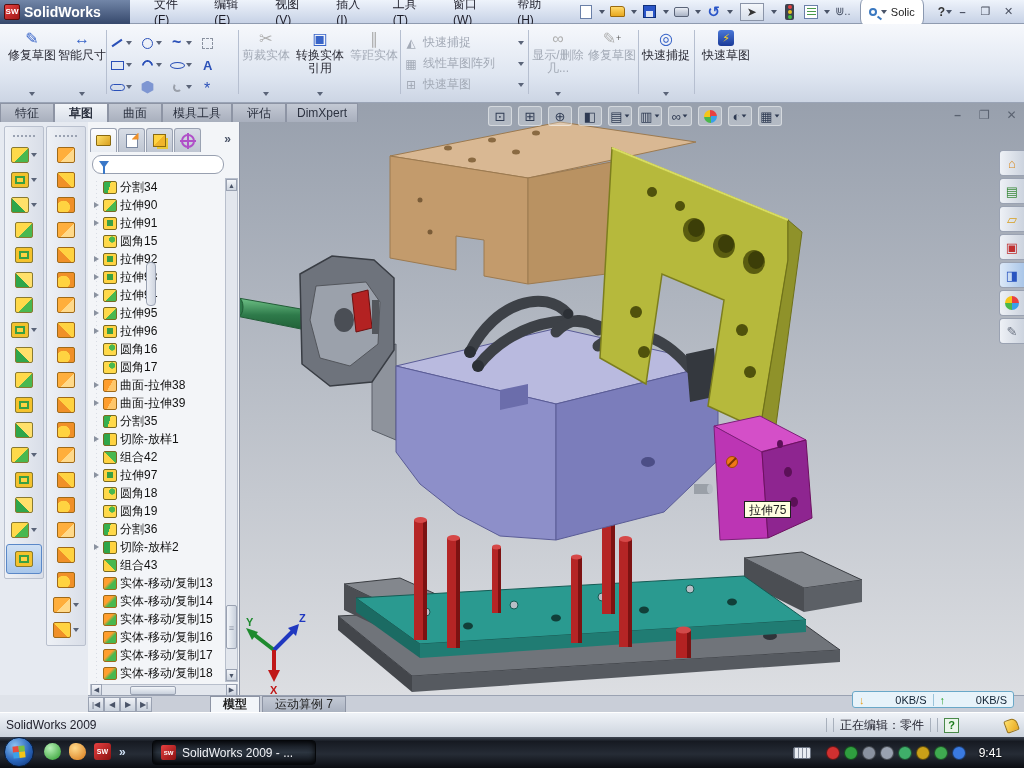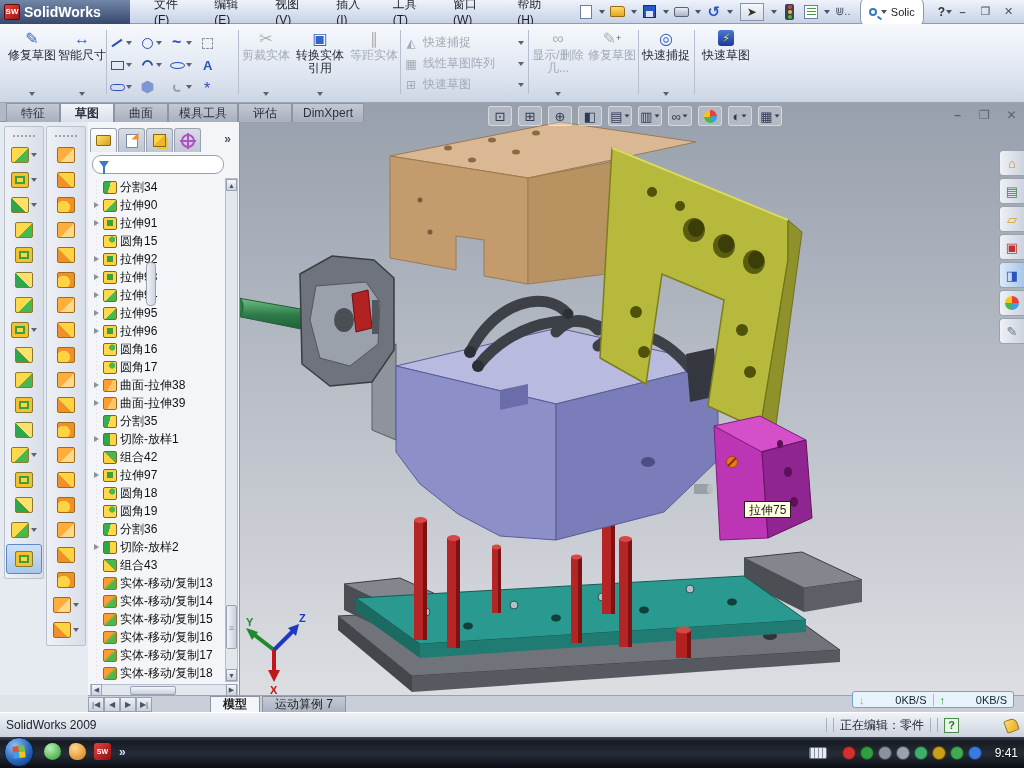--- a/index.html
+++ b/index.html
@@ -63,21 +63,21 @@
   .mi-fillet::before{inset:3px;border:2px solid transparent;border-bottom-color:#9aa0aa;border-left-color:#9aa0aa;border-radius:50%;}
   .mi-point::before{content:"*";color:#2a50b8;font-size:16px;left:4px;top:0;}
   #list-btns{position:absolute;left:400px;top:8px;width:120px;}
   .lrow{display:flex;align-items:center;gap:5px;height:21px;}
   .lrow .lico{width:14px;font-size:12px;text-align:center;}
   .lrow .dd{margin-left:auto;}
   #watermark{position:absolute;right:12px;top:2px;font-size:62px;font-style:italic;font-weight:bold;color:#c9cfda;letter-spacing:-4px;}
 
   
   #band{position:absolute;left:0;top:103px;width:240px;height:19px;background:#b2b8c4;border-bottom:1px solid #8d94a4;}
-  #tabsrow{position:absolute;left:6px;top:103px;height:19px;display:flex;z-index:6;}
+  #tabsrow{position:absolute;left:0;top:103px;height:19px;display:flex;z-index:6;}
   .ctab{min-width:54px;padding:0 10px;height:19px;display:flex;align-items:center;justify-content:center;background:linear-gradient(#c3c9d4,#a8afbd);border:1px solid #8d94a4;border-bottom:none;color:#2c3240;}
   .ctab.active{background:linear-gradient(#f2f5f9,#d9dfe9);font-weight:bold;}
 
   
   #left-tools{position:absolute;left:0;top:122px;width:88px;height:573px;background:#e6eaf1;}
   .tcol{position:absolute;top:4px;width:40px;background:linear-gradient(90deg,#eef1f6,#d9dee8);border:1px solid #b9c0ce;border-radius:2px;padding:8px 0 4px;display:flex;flex-direction:column;align-items:center;gap:3px;}
   .tcol::before{content:"";width:22px;height:2px;border-top:2px dotted #9aa2b2;margin-bottom:2px;}
   .lt-btn{width:34px;height:22px;display:flex;align-items:center;justify-content:center;gap:2px;}
   .lt-btn.pressed{border:1px solid #5a88c8;background:linear-gradient(#cfe0f4,#a8c6ea);border-radius:3px;width:36px;height:30px;}
   .lt-ico{width:18px;height:16px;border:1px solid #8a7a30;border-radius:2px;}
@@ -171,21 +171,21 @@
   .ql-media{background:radial-gradient(circle at 35% 30%,#ffd98a,#d87818);border-radius:40% 60% 50% 50%;}
   .ql-sw{border-radius:3px;background:linear-gradient(135deg,#e84040,#8a1010);color:#fff;font-size:7px;font-weight:bold;display:flex;align-items:center;justify-content:center;}
   .ql-more{color:#cfe0f4;font-weight:bold;font-size:12px;}
   .taskbtn{position:absolute;top:3px;height:25px;border-radius:4px;display:flex;align-items:center;gap:6px;padding:0 8px;color:#f0f2f6;font-size:12px;border:1px solid #05070a;}
   .taskbtn .ticon{width:15px;height:15px;border-radius:2px;flex:none;}
   .t-sw{background:linear-gradient(135deg,#e84040,#8a1010);color:#fff;font-size:6px;font-weight:bold;display:flex;align-items:center;justify-content:center;}
   .t-paint{background:linear-gradient(#e8e8f0,#a8a8b8);position:relative;}
   .t-paint::after{content:"";position:absolute;inset:3px;background:conic-gradient(#e84040 0 30%,#f5c518 30% 60%,#3aa0e8 60%);border-radius:50%;}
   .taskbtn.active{background:linear-gradient(#10131a,#2c3540 50%,#0c0f15);box-shadow:inset 0 0 6px #000;}
   .taskbtn.inactive{background:linear-gradient(#4d5560,#333a45 50%,#21252d);}
-  #tray{position:absolute;right:6px;top:0;height:31px;display:flex;align-items:center;gap:5px;}
+  #tray{position:absolute;right:22px;top:0;height:31px;display:flex;align-items:center;gap:5px;}
   #kbd{width:18px;height:12px;background:#e8ecf2;border:1px solid #6a7280;border-radius:2px;margin-right:10px;background-image:repeating-linear-gradient(90deg,#8a92a0 0 1px,transparent 1px 4px);}
   .tico{width:14px;height:14px;border-radius:50%;border:1px solid rgba(0,0,0,0.5);}
   #clock{color:#fff;font-size:12px;margin-left:8px;text-shadow:0 1px 2px #000;}
 </style>
 </head>
 <body>
 
 <div id="app">
 
   <div id="titlebar">
@@ -964,20 +964,24 @@
           <i></i>
           <i></i>
         </span>
       </div>
     <div id="quicklaunch">
         <span class="ql ql-msn"></span>
         <span class="ql ql-media"></span>
         <span class="ql ql-sw">SW</span>
         <span class="ql-more">»</span>
       </div>
+    <div class="taskbtn active" style="left:152px;width:164px;">
+      <span class="ticon t-sw">SW</span>
+      <span>SolidWorks 2009 - ...</span>
+    </div>
     <div id="tray">
       <span id="kbd"></span>
       <span id="tray-icons" style="display:flex;gap:4px;">
           <span class="tico" style="background: rgb(208, 48, 48);"></span>
           <span class="tico" style="background: rgb(47, 158, 63);"></span>
           <span class="tico" style="background: rgb(138, 146, 160);"></span>
           <span class="tico" style="background: rgb(154, 162, 176);"></span>
           <span class="tico" style="background: rgb(63, 174, 106);"></span>
           <span class="tico" style="background: rgb(202, 160, 24);"></span>
           <span class="tico" style="background: rgb(63, 170, 80);"></span>

